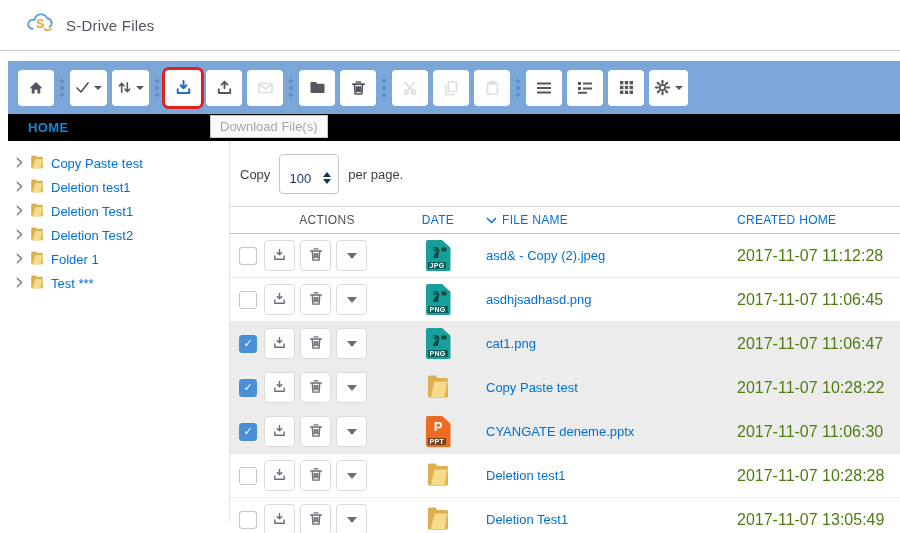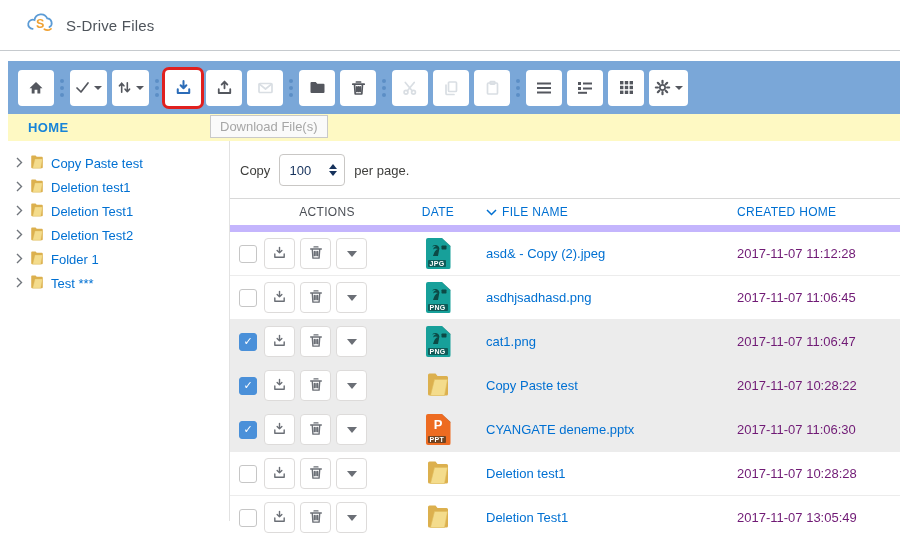--- a/index.html
+++ b/index.html
@@ -25,58 +25,58 @@
     border-right:4px solid transparent;border-top:4px solid #54575e}
   .tbtn.highlight{box-shadow:0 0 0 3px #e0201f}
   .stroke-dark{stroke:#54575e;fill:none;stroke-width:1.7;stroke-linecap:round;stroke-linejoin:round}
   .stroke-dis{stroke:#d9dee3;fill:none;stroke-width:1.7;stroke-linecap:round;stroke-linejoin:round}
   .stroke-blue{stroke:#2b6cb8;fill:none;stroke-width:1.9;stroke-linecap:round;stroke-linejoin:round}
   .fill-dark{fill:#54575e}
   
   .tooltip{position:absolute;left:210px;top:115px;z-index:9;background:#fafafa;
     border:1px solid #c9c9c9;color:#a6a6a6;font-size:13px;padding:3px 9px;white-space:nowrap}
   
-  .strip{margin-left:8px;height:27px;background:#fef9c3;display:flex;align-items:center}
+  .strip{margin-left:8px;height:27px;background:#000000;display:flex;align-items:center}
   .homecrumb{padding-left:20px;font-size:13px;font-weight:600;letter-spacing:.4px;color:#1784d8;cursor:pointer}
   
   .content{display:flex;height:380px;margin-left:8px}
   .sidebar{width:222px;box-sizing:border-box;padding-top:10px;border-right:1px solid #e2e2e2}
   .snode{display:flex;align-items:center;gap:6px;padding:3px 0 3px 8px;font-size:13px;color:#0070d2;cursor:pointer}
   .snode .chev{flex:0 0 auto}
   .main{flex:1;min-width:0}
   
   .showrow{display:flex;align-items:center;gap:9px;padding:13px 0 12px 10px;font-size:13px;color:#3e3e3c}
   .spinner{border:1px solid #c9c7c5;border-radius:4px;height:30px;display:flex;align-items:center;
-    padding:0 7px 0 6px;gap:15px;background:#fff}
+    padding:8px 7px 0 6px;gap:9px;background:#fff}
   .spinval{font-size:13px;color:#16325c;min-width:28px;text-align:center}
   .sparrows{display:flex;flex-direction:column;gap:2px;cursor:pointer}
   .sparrows .up{width:0;height:0;border-left:4px solid transparent;border-right:4px solid transparent;border-bottom:5px solid #16325c}
   .sparrows .down{width:0;height:0;border-left:4px solid transparent;border-right:4px solid transparent;border-top:5px solid #16325c}
   
   .thead{display:flex;align-items:center;height:26px;border-top:1px solid #d8d8d8;
-    border-bottom:7px solid #c4b5fd;font-size:12px;letter-spacing:.3px}
+    border-bottom:1px solid #c4b5fd;font-size:12px;letter-spacing:.3px}
   .thead .h-actions{width:126px;margin-left:34px;text-align:center;color:#4b4f56}
   .thead .h-type{width:96px;text-align:center;color:#0070d2}
   .thead .h-name{flex:1;color:#0070d2;display:flex;align-items:center;gap:5px}
   .thead .h-date{width:163px;color:#0070d2}
   .row{display:flex;align-items:center;height:43px;border-bottom:1px solid #ececec}
   .row.selected{background:#ececec}
   .cell-check{width:34px;padding-left:9px;box-sizing:border-box}
   .checkbox{width:16px;height:16px;border:1px solid #c6c6c6;border-radius:3px;background:#fff;
     display:flex;align-items:center;justify-content:center;font-size:11px;color:#fff;cursor:pointer}
   .checkbox.checked{background:#4a90d9;border-color:#4a90d9}
   .cell-actions{width:126px;display:flex;gap:5px}
   .abtn{width:31px;height:31px;border:1px solid #dddbda;border-radius:4px;background:#fff;
     display:flex;align-items:center;justify-content:center;cursor:pointer;box-sizing:border-box}
   .stroke-row{stroke:#6b6f76;fill:none;stroke-width:1.5;stroke-linecap:round;stroke-linejoin:round}
   .rowcaret{width:0;height:0;border-left:5px solid transparent;border-right:5px solid transparent;border-top:6px solid #6b6f76}
   .cell-type{width:96px;display:flex;justify-content:center}
   .cell-name{flex:1;font-size:13px;min-width:0}
   .cell-name a{color:#0070d2;text-decoration:none;cursor:pointer}
-  .cell-date{width:163px;font-size:13px;color:#701a75}
+  .cell-date{width:163px;font-size:16px;color:#4d7c0f}
   
   .ficon{width:25px;height:31px;position:relative;
     clip-path:polygon(0 0,66% 0,100% 26%,100% 100%,0 100%);border-radius:2px}
   .ficon.img{background:#17a09a}
   .ficon.ppt{background:#ed6b21}
   .ficon .fold{position:absolute;top:0;right:0;width:0;height:0;
     border-left:9px solid transparent;border-top:9px solid rgba(0,0,0,.28)}
   .ficon .badge{position:absolute;bottom:2px;left:2px;background:rgba(10,35,35,.55);
     color:#fff;font-size:7px;font-weight:bold;padding:0 2px;border-radius:1px;letter-spacing:.3px}
   .ficon .pletter{position:absolute;top:3px;left:0;right:0;text-align:center;color:#fff;

